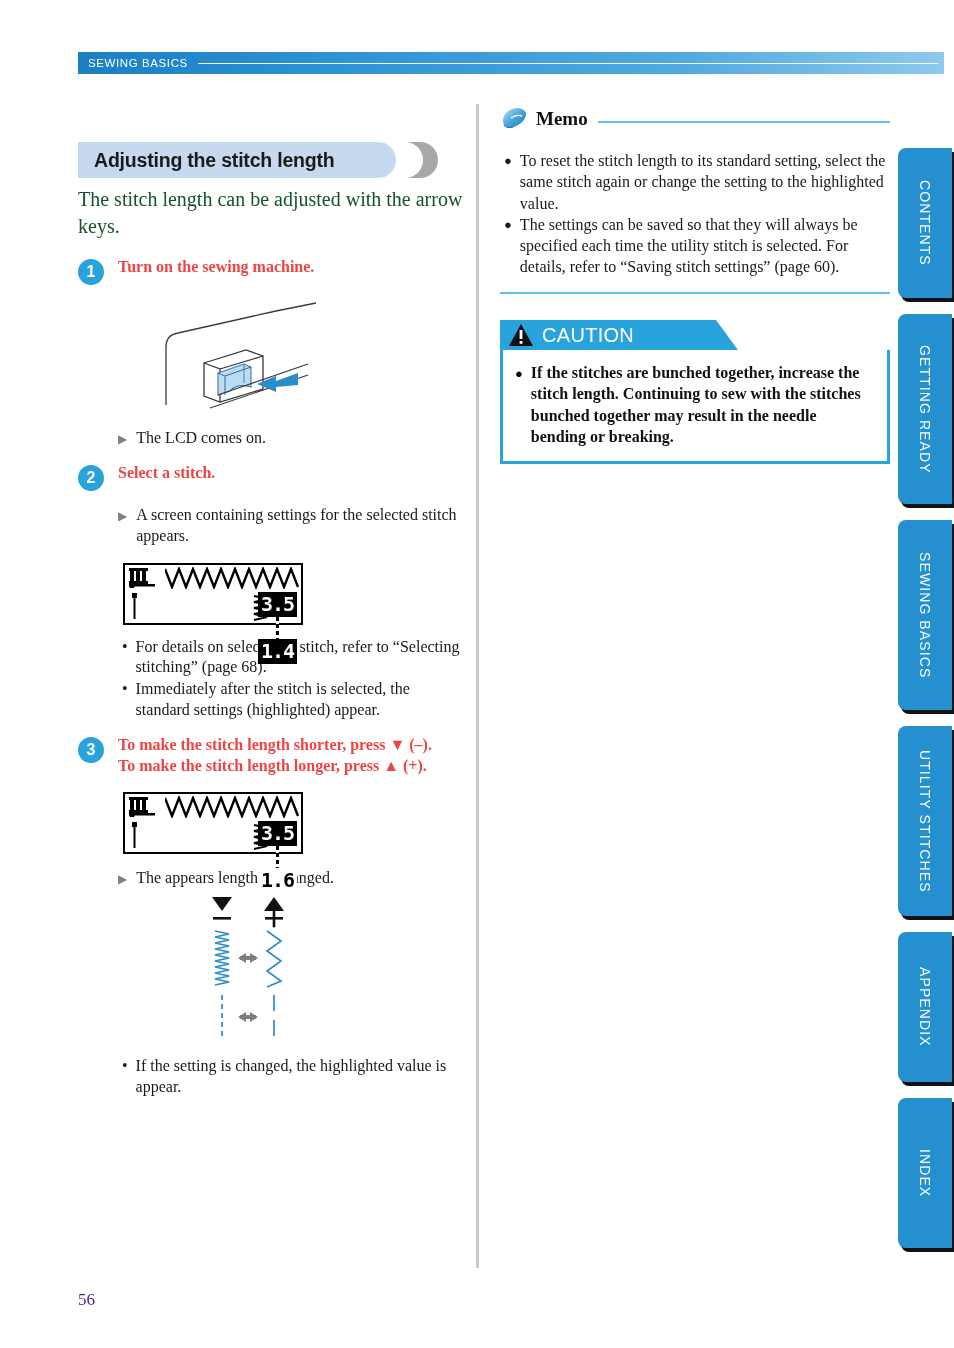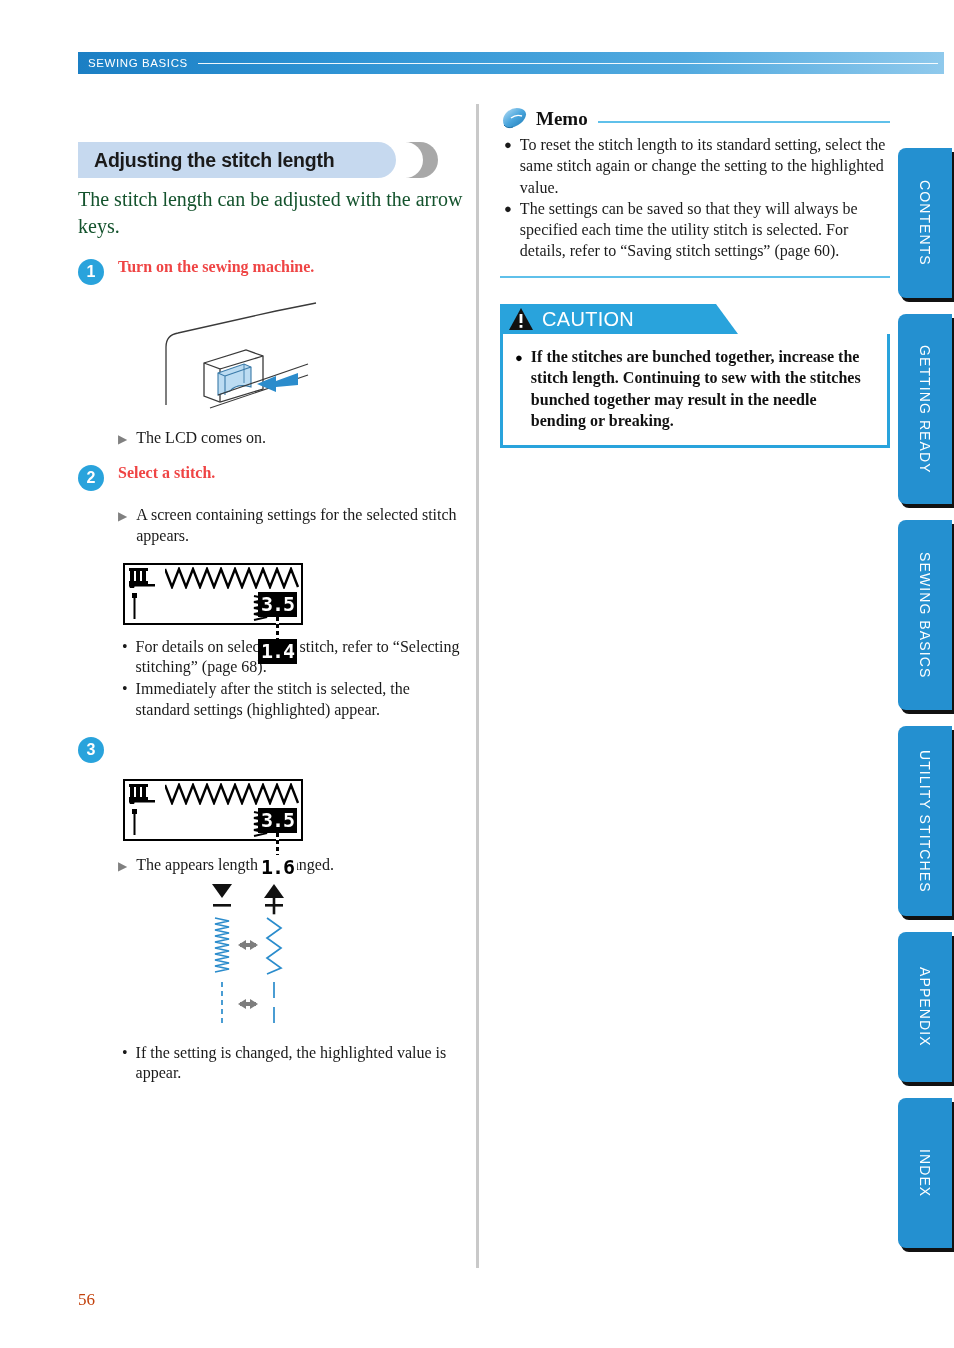--- a/index.html
+++ b/index.html
@@ -202,21 +202,21 @@
   
   .switch-fig { margin: 10px 0 0 80px; }
 
   
   .compare-fig { margin: 6px 0 0 110px; }
 
   
   .memo-head {
     display: flex;
     align-items: center;
-    margin-bottom: 2px;
+    margin-bottom: 18px;
   }
   .memo-icon { flex: 0 0 auto; margin-right: 6px; }
   .memo-title {
     font-family: "Liberation Serif", serif;
     font-weight: bold;
     font-size: 19px;
     color: #111;
   }
   .memo-rule {
     flex: 1;
@@ -315,21 +315,21 @@
     font-size: 14px;
     letter-spacing: 1.1px;
     white-space: nowrap;
   }
 
   
   .page-num {
     position: absolute;
     left: 78px; top: 1290px;
     font-size: 17px;
-    color: #c2410c;
+    color: #4c1d95;
   }
 </style>
 </head>
 <body>
 
 <div class="header-bar">
   <span class="header-title">SEWING BASICS</span>
   <span class="header-rule"></span>
 </div>
 
@@ -420,20 +420,24 @@
       <span>For details on selecting a stitch, refer to “Selecting stitching” (page 68).</span>
     </div>
     <div class="note">
       <span class="dot">•</span>
       <span>Immediately after the stitch is selected, the standard settings (highlighted) appear.</span>
     </div>
   </div>
 
   <div class="step">
     <div class="step-num">3</div>
+    <div class="step-text">
+      <div>To make the stitch length shorter, press ▼ (–).</div>
+      <div>To make the stitch length longer, press ▲ (+).</div>
+    </div>
   </div>
 
   <div class="lcd">
     <svg class="lcd-foot" viewBox="0 0 35 20">
       <rect x="1" y="1" width="4" height="14" fill="#000"></rect>
       <rect x="7" y="1" width="4" height="14" fill="#000"></rect>
       <rect x="13" y="1" width="4" height="14" fill="#000"></rect>
       <rect x="0" y="0" width="19" height="3" fill="#000"></rect>
       <rect x="0" y="13" width="19" height="3" fill="#000"></rect>
       <rect x="0" y="16" width="26" height="2.5" fill="#000"></rect>

